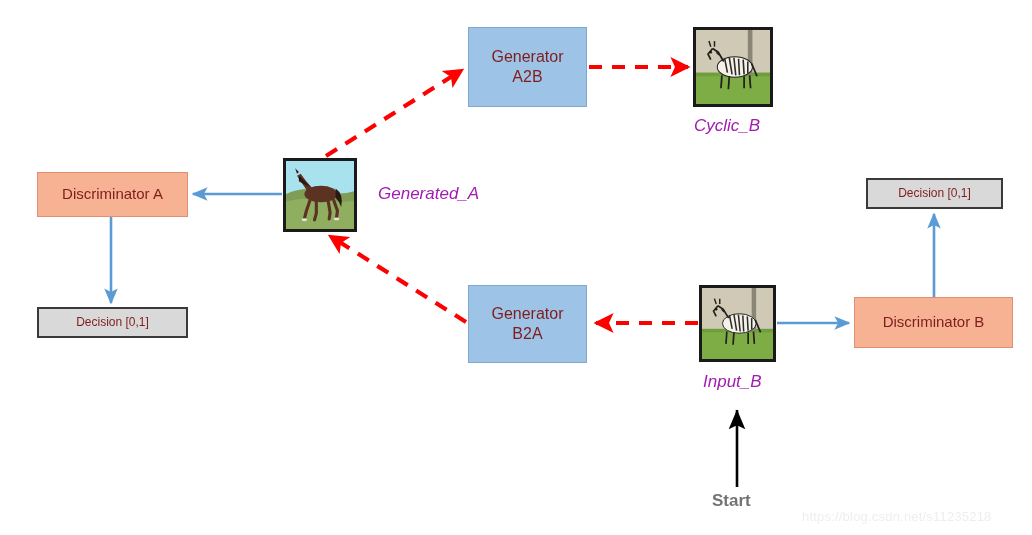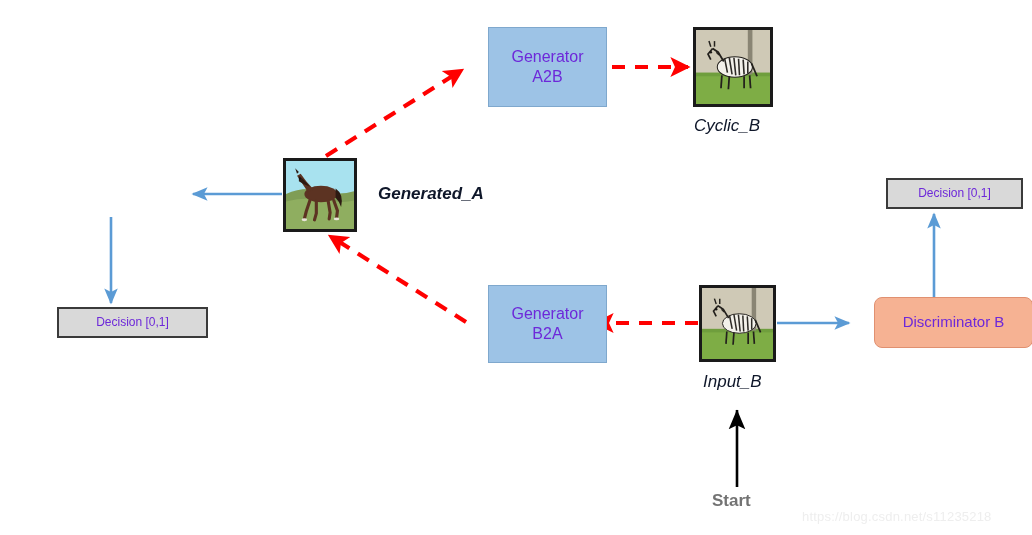--- a/index.html
+++ b/index.html
@@ -21,22 +21,21 @@
     height: 535px;
   }
   .node {
     position: absolute;
     box-sizing: border-box;
     display: flex;
     align-items: center;
     justify-content: center;
     text-align: center;
     line-height: 1.25;
-    color: #6d28d9;
-    margin-left: 20px;
+    color: #7f1d1d;
   }
   .proc-blue {
     background: #9dc3e6;
     border: 1px solid #7fa8cd;
     font-size: 16px;
   }
   .proc-orange {
     background: #f6b293;
     border: 1px solid #e09070;
     font-size: 15px;
@@ -50,21 +49,21 @@
     position: absolute;
     box-sizing: border-box;
     border: 3px solid #1a1a1a;
     overflow: hidden;
     background: #8fbf5a;
   }
   .caption {
     position: absolute;
     font-style: italic;
     font-size: 17px;
-    color: #0f172a;
+    color: #a21caf;
     white-space: nowrap;
   }
   .start-label {
     position: absolute;
     font-size: 17px;
     font-weight: bold;
     color: #737373;
     white-space: nowrap;
   }
   .watermark {
@@ -126,22 +125,25 @@
     </div>
   </div>
 
   <div class="node proc-blue" style="left:468px; top:285px; width:119px; height:78px;">
     <div>
       <div>Generator</div>
       <div>B2A</div>
     </div>
   </div>
 
-
-  <div class="node proc-orange" style="left:854px; top:297px; width:159px; height:51px;border-radius:8px;">
+  <div class="node proc-orange" style="left:37px; top:172px; width:151px; height:45px;">
+    <span>Discriminator A</span>
+  </div>
+
+  <div class="node proc-orange" style="left:854px; top:297px; width:159px; height:51px;">
     <span>Discriminator B</span>
   </div>
 
   <div class="node proc-gray" style="left:37px; top:307px; width:151px; height:31px;">
     <span>Decision [0,1]</span>
   </div>
 
   <div class="node proc-gray" style="left:866px; top:178px; width:137px; height:31px;">
     <span>Decision [0,1]</span>
   </div>
@@ -198,21 +200,21 @@
       <path d="M54 30 Q63 36 60 50 Q58 44 54 40 Z" fill="#2c1a12"></path>
       <path d="M14 16 Q20 20 26 28 Q20 26 14 22 Z" fill="#2c1a12"></path>
       <path d="M12 14 L10 8 L14 12 Z" fill="#2c1a12"></path>
       <circle cx="15" cy="19" r="1" fill="#120b07"></circle>
       <g fill="#e8e4d8">
         <ellipse cx="20" cy="64" rx="3" ry="1.6"></ellipse>
         <ellipse cx="55" cy="63" rx="3" ry="1.6"></ellipse>
       </g>
     </svg>
   </div>
-  <div class="caption" style="left:378px; top:184px;font-weight:bold;">Generated_A</div>
+  <div class="caption" style="left:378px; top:184px;">Generated_A</div>
 
   <div class="img-node" style="left:699px; top:285px; width:77px; height:77px;">
     <svg viewBox="0 0 80 80" width="100%" height="100%">
       <rect x="0" y="0" width="80" height="80" fill="#cfc9b6"></rect>
       <rect x="0" y="46" width="80" height="34" fill="#6f9e3d"></rect>
       <rect x="0" y="50" width="80" height="30" fill="#7ead45"></rect>
       <rect x="56" y="0" width="5" height="48" fill="#8a8574"></rect>
       <g fill="#f3f1ea" stroke="#23201c" stroke-width="1.1">
         <ellipse cx="42" cy="40" rx="19" ry="11"></ellipse>
       </g>

